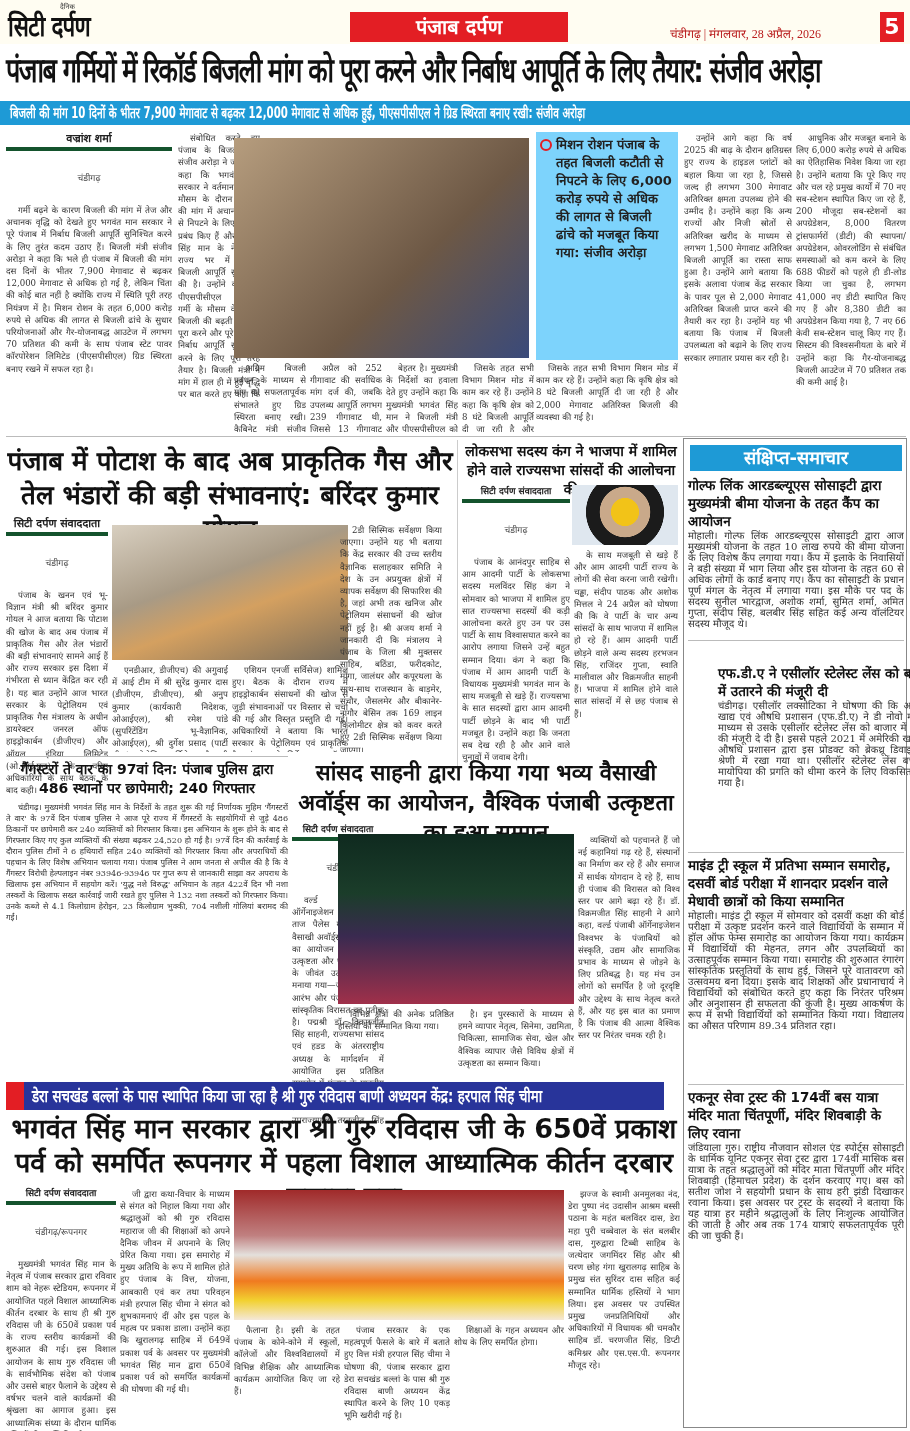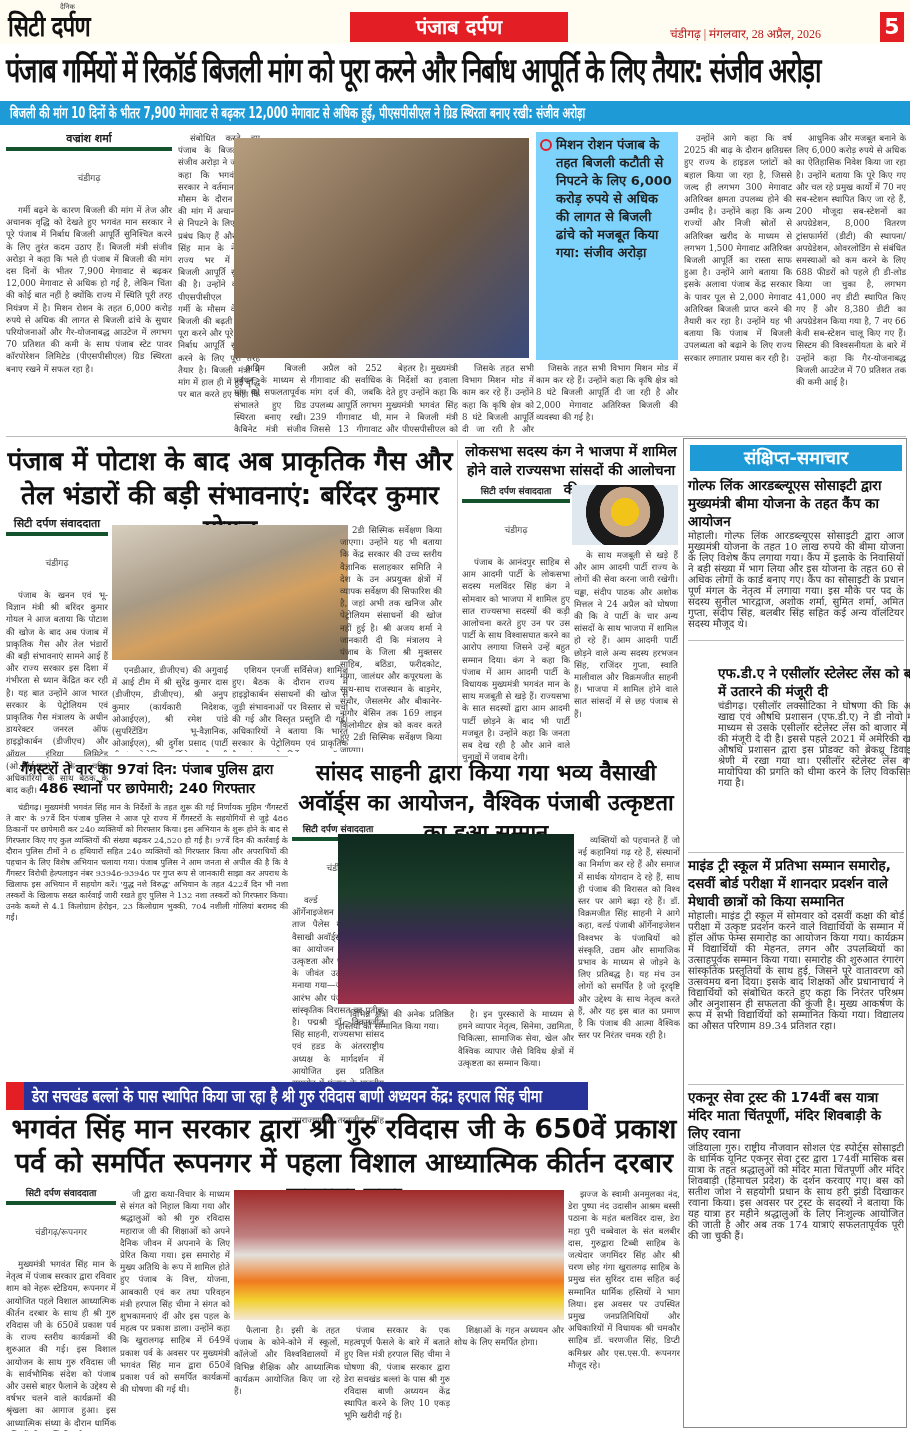--- a/index.html
+++ b/index.html
@@ -25,21 +25,21 @@
   .photo-awards { background: linear-gradient(180deg, #0f2a1f 0%, #1b3d2a 35%, #3a2a50 60%, #a0304a 100%); }
   .photo-kirtan { background: linear-gradient(180deg, #a02a2a 0%, #c08080 35%, #e4e0dc 50%, #f07a20 70%, #f2d130 85%, #f4e8d8 100%); }
   .highlight-box { background: #7dd3fc; }
   .hl-item { font-size: 13px; font-weight: bold; line-height: 18px; font-family: "DejaVu Sans", sans-serif; color: #222; display: flex; gap: 4px; margin-bottom: 4px; }
   .hl-bullet { flex: 0 0 12px; width: 12px; height: 12px; border: 2px solid #e31e24; border-radius: 50%; margin-top: 3px; }
   .h2 { font-weight: bold; font-family: "DejaVu Sans", sans-serif; color: #111; text-align: center; }
   .briefs { left: 683px; top: 438px; width: 224px; height: 990px; border: 1px solid #888; }
   .briefs-title { left: 690px; top: 445px; width: 212px; height: 26px; background: #1e9ad6; color: #fff; font-size: 18px; font-weight: bold; text-align: center; line-height: 26px; font-family: "DejaVu Sans", sans-serif; }
   .brief-h { font-size: 13.5px; font-weight: bold; line-height: 18px; font-family: "DejaVu Sans", sans-serif; color: #111; }
   .brief-t { font-size: 10px; line-height: 11px; text-align: justify; color: #333; overflow: hidden; }
-  .blue-bar { left: 24px; top: 1082px; width: 564px; height: 28px; background: #28349a; color: #fff; font-size: 17px; font-weight: bold; line-height: 28px; padding-left: 8px; white-space: nowrap; overflow: hidden; font-family: "DejaVu Sans", sans-serif; }
+  .blue-bar { left: 24px; top: 1082px; width: 640px; height: 28px; background: #28349a; color: #fff; font-size: 17px; font-weight: bold; line-height: 28px; padding-left: 8px; white-space: nowrap; overflow: hidden; font-family: "DejaVu Sans", sans-serif; }
   .blue-bar span { display: inline-block; transform: scaleX(0.78); transform-origin: left; }
   .red-tab { left: 6px; top: 1082px; width: 18px; height: 28px; background: #e31e24; }
   .vline { background: #ccc; width: 1px; }
   .hline { background: #bbb; height: 1px; }
 </style>
 </head>
 <body>
 
 <div class="abs masthead"></div>
 <div class="abs logo-small">दैनिक</div>

